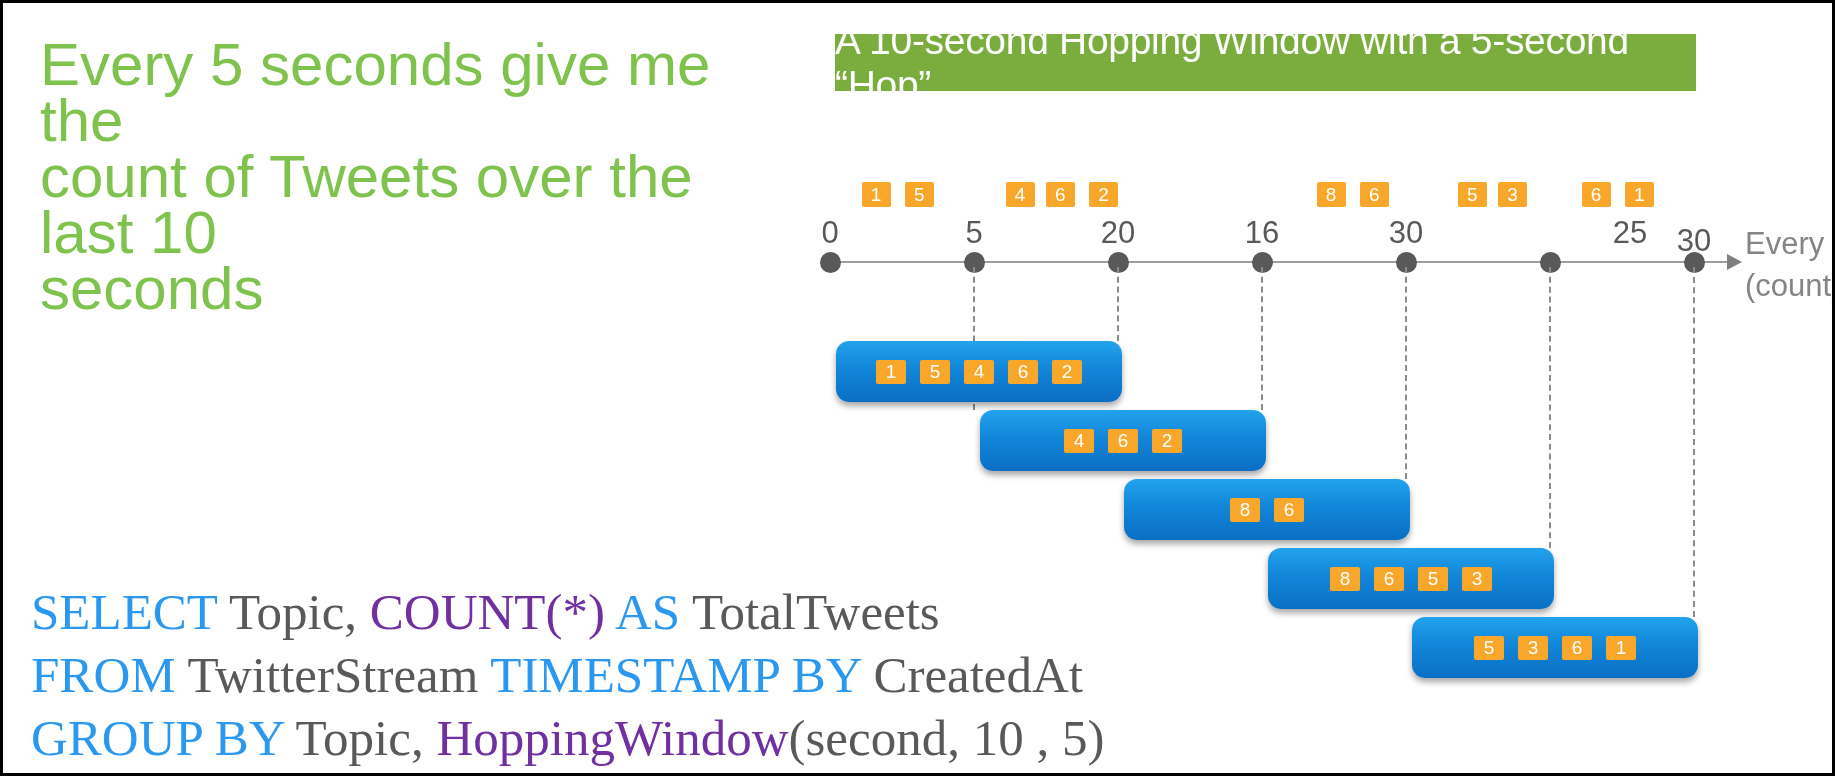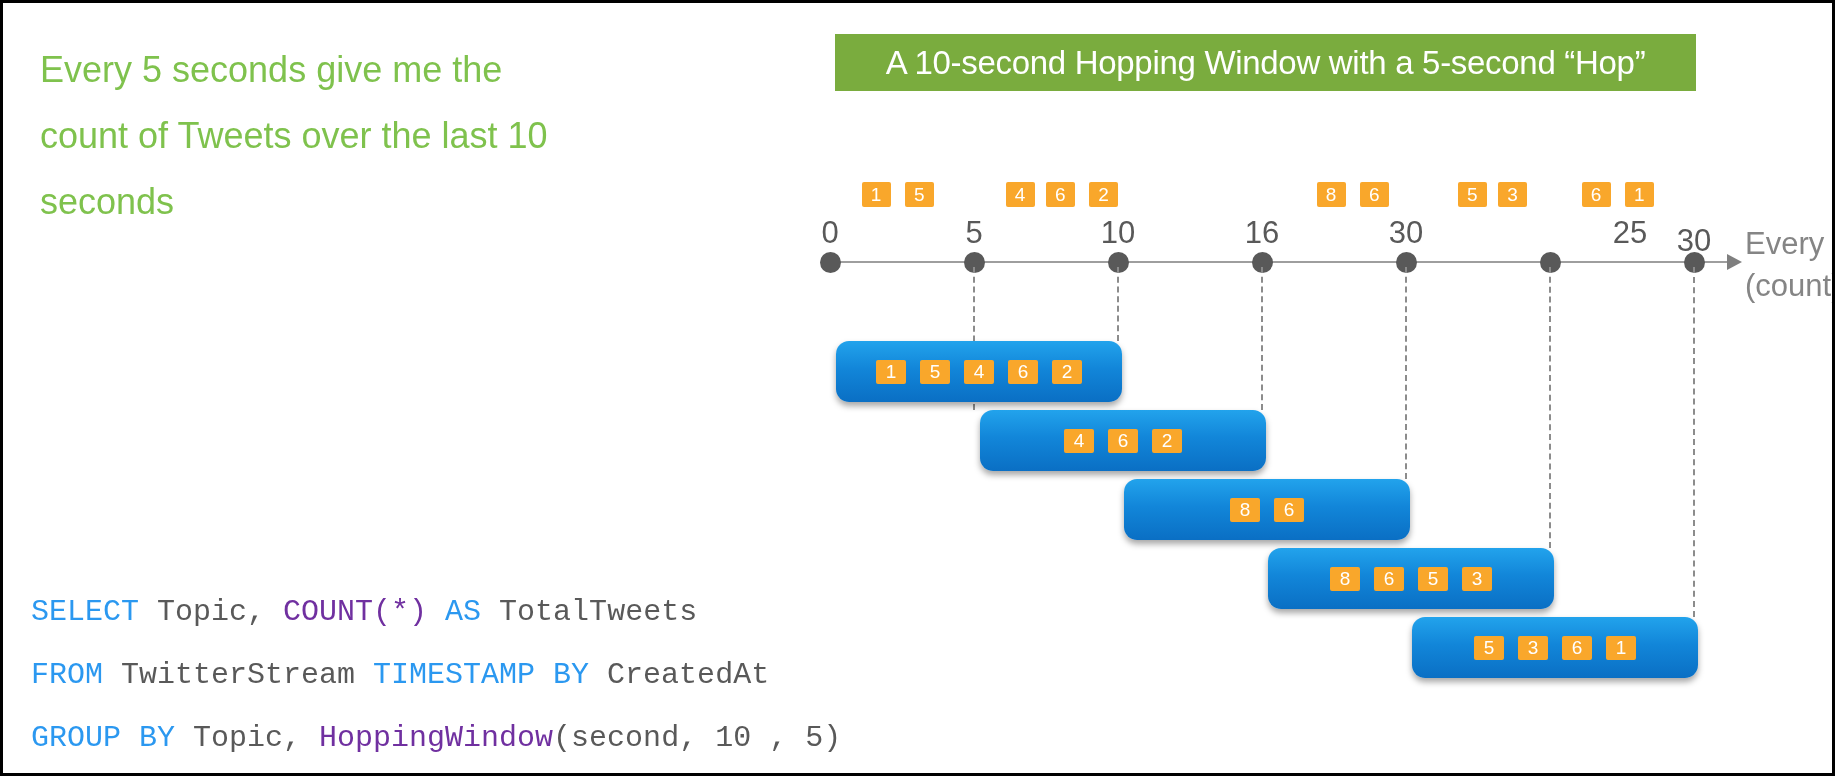--- a/index.html
+++ b/index.html
@@ -7,31 +7,31 @@
     position:relative;
     width:1835px;height:776px;
     box-sizing:border-box;
     border:3px solid #000;
     background:#fff;
     overflow:hidden;
     font-family:"Liberation Sans", sans-serif;
   }
   .headline{
     position:absolute;left:37px;top:34px;width:720px;
-    font-size:36px;line-height:66px;
+    font-size:60px;line-height:56px;
     color:var(--green-headline);
     white-space:pre-line;
   }
   .banner{
     position:absolute;left:832px;top:31px;width:861px;height:57px;
     background:var(--green-banner);
     display:flex;align-items:center;justify-content:center;
   }
   .banner span{
-    color:#fff;font-size:33px;letter-spacing:-0.3px;font-weight:400;
+    color:#fff;font-size:39px;letter-spacing:-0.3px;font-weight:400;
   }
   .axis-line{
     position:absolute;left:818px;top:258px;width:908px;height:2px;
     background:#9e9e9e;
   }
   .axis-arrow{
     position:absolute;left:1724px;top:251px;width:0;height:0;
     border-top:8px solid transparent;border-bottom:8px solid transparent;
     border-left:15px solid #7f7f7f;
   }
@@ -60,22 +60,22 @@
     background:linear-gradient(180deg,#22a3ec 0%,#1286d9 45%,#0a6fc4 100%);
     box-shadow:0 4px 6px rgba(0,0,0,0.35);
     display:flex;align-items:center;justify-content:center;gap:14px;
   }
   .wevt{
     width:30px;height:24px;background:var(--orange);border-radius:2px;
     color:#fff;font-size:19px;line-height:24px;text-align:center;flex:none;
   }
   .sql{
     position:absolute;left:28px;top:578px;
-    font-family:Liberation Mono, monospace;
-    font-size:30px;line-height:63px;white-space:pre;
+    font-family:Liberation Serif, serif;
+    font-size:51px;line-height:63px;white-space:pre;
   }
   .tok-kw{color:var(--sql-kw);}
   .tok-fn{color:var(--sql-fn);}
   .tok-id{color:var(--sql-id);}
 </style>
 </head>
 <body>
 
 <div class="slide" style="--green-headline: #7fc24d; --green-banner: #7aac3e; --orange: #f9a72b; --sql-kw: #2b98f0; --sql-fn: #7030a0; --sql-id: #595959;">
   <div class="headline">Every 5 seconds give me the
@@ -88,21 +88,21 @@
 
   <div class="axis-line"></div>
   <div class="axis-arrow"></div>
 
   <div id="ticks">
       <div class="tick-dot" style="left: 816.5px;"></div>
       <div class="tick-label" style="left: 787px;">0</div>
       <div class="tick-dot" style="left: 960.5px;"></div>
       <div class="tick-label" style="left: 931px;">5</div>
       <div class="tick-dot" style="left: 1104.5px;"></div>
-      <div class="tick-label" style="left: 1075px;">10</div>
+      <div class="tick-label" style="left: 1075px;">20</div>
       <div class="tick-dot" style="left: 1248.5px;"></div>
       <div class="tick-label" style="left: 1219px;">16</div>
       <div class="tick-dot" style="left: 1392.5px;"></div>
       <div class="tick-label" style="left: 1363px;">30</div>
       <div class="tick-dot" style="left: 1536.5px;"></div>
       <div class="tick-label" style="left: 1587px;">25</div>
       <div class="tick-dot" style="left: 1680.5px;"></div>
       <div class="tick-label" style="left: 1651px; margin-top: 8px;">30</div>
     </div>
   <div id="stream-events">

